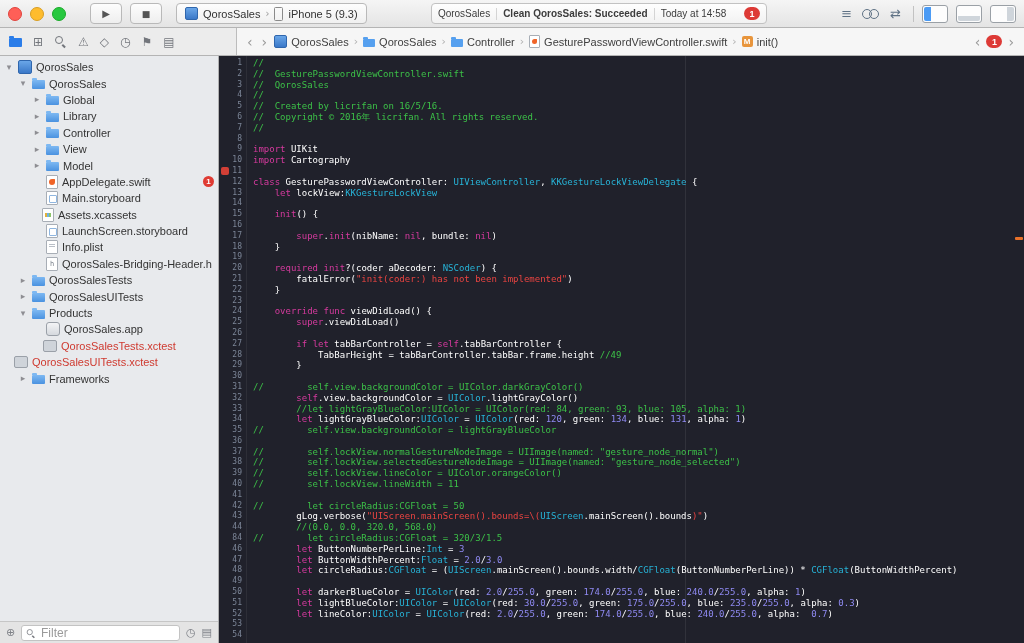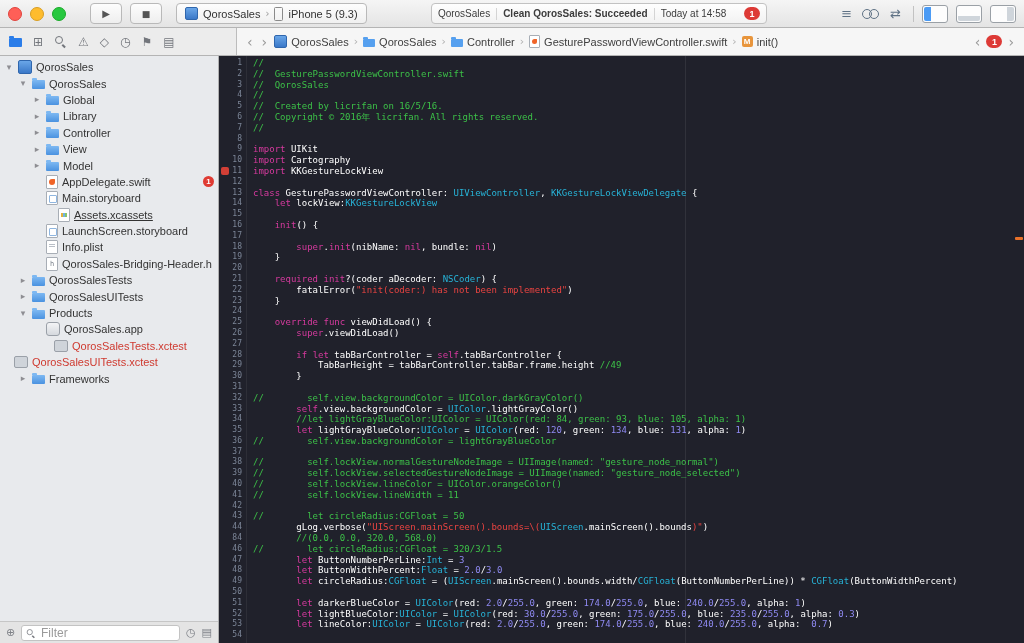--- a/index.html
+++ b/index.html
@@ -242,21 +242,21 @@
             <span class="disc"></span>
             <span class="fi fi-swift"></span>
             <span class="tlabel">AppDelegate.swift</span>
             <span class="tree-badge">1</span>
           </div>
           <div class="trow" style="padding-left: 32px;">
             <span class="disc"></span>
             <span class="fi fi-storyboard"></span>
             <span class="tlabel">Main.storyboard</span>
           </div>
-          <div class="trow" style="padding-left: 44px; text-decoration: underline;">
+          <div class="trow" style="padding-left: 28px;">
             <span class="disc"></span>
             <span class="fi fi-assets"></span>
             <span class="tlabel">Assets.xcassets</span>
           </div>
           <div class="trow" style="padding-left: 32px;">
             <span class="disc"></span>
             <span class="fi fi-storyboard"></span>
             <span class="tlabel">LaunchScreen.storyboard</span>
           </div>
           <div class="trow" style="padding-left: 32px;">
@@ -282,21 +282,21 @@
           <div class="trow" style="padding-left: 18px;">
             <span class="disc">▾</span>
             <span class="fi fi-folder"></span>
             <span class="tlabel">Products</span>
           </div>
           <div class="trow" style="padding-left: 32px;">
             <span class="disc"></span>
             <span class="fi fi-app"></span>
             <span class="tlabel">QorosSales.app</span>
           </div>
-          <div class="trow" style="padding-left: 40px;">
+          <div class="trow" style="padding-left: 29px;">
             <span class="disc"></span>
             <span class="fi fi-xctest"></span>
             <span class="tlabel red">QorosSalesTests.xctest</span>
           </div>
           <div class="trow" style="">
             <span class="disc"></span>
             <span class="fi fi-xctest"></span>
             <span class="tlabel red">QorosSalesUITests.xctest</span>
           </div>
           <div class="trow" style="padding-left: 18px;">
@@ -377,21 +377,20 @@
           <div class="cl"><span class="tk-c">//</span></div>
           <div class="cl"><span class="tk-c">//  GesturePasswordViewController.swift</span></div>
           <div class="cl"><span class="tk-c">//  QorosSales</span></div>
           <div class="cl"><span class="tk-c">//</span></div>
           <div class="cl"><span class="tk-c">//  Created by licrifan on 16/5/16.</span></div>
           <div class="cl"><span class="tk-c">//  Copyright © 2016年 licrifan. All rights reserved.</span></div>
           <div class="cl"><span class="tk-c">//</span></div>
           <div class="cl"></div>
           <div class="cl"><span class="tk-k">import</span><span class="tk-p"> UIKit</span></div>
           <div class="cl"><span class="tk-k">import</span><span class="tk-p"> Cartography</span></div>
-          <div class="cl"><span class="tk-k">import</span><span class="tk-p"> KKGestureLockView</span></div>
           <div class="cl"></div>
           <div class="cl"><span class="tk-k">class</span><span class="tk-p"> GesturePasswordViewController: </span><span class="tk-t">UIViewController</span><span class="tk-p">, </span><span class="tk-t">KKGestureLockViewDelegate</span><span class="tk-p"> {</span></div>
           <div class="cl"><span class="tk-p">    </span><span class="tk-k">let</span><span class="tk-p"> lockView:</span><span class="tk-t">KKGestureLockView</span></div>
           <div class="cl"></div>
           <div class="cl"><span class="tk-p">    </span><span class="tk-k">init</span><span class="tk-p">() {</span></div>
           <div class="cl"></div>
           <div class="cl"><span class="tk-p">        </span><span class="tk-k">super</span><span class="tk-p">.</span><span class="tk-k">init</span><span class="tk-p">(nibName: </span><span class="tk-k">nil</span><span class="tk-p">, bundle: </span><span class="tk-k">nil</span><span class="tk-p">)</span></div>
           <div class="cl"><span class="tk-p">    }</span></div>
           <div class="cl"></div>
           <div class="cl"><span class="tk-p">    </span><span class="tk-k">required</span><span class="tk-p"> </span><span class="tk-k">init</span><span class="tk-p">?(coder aDecoder: </span><span class="tk-t">NSCoder</span><span class="tk-p">) {</span></div>

